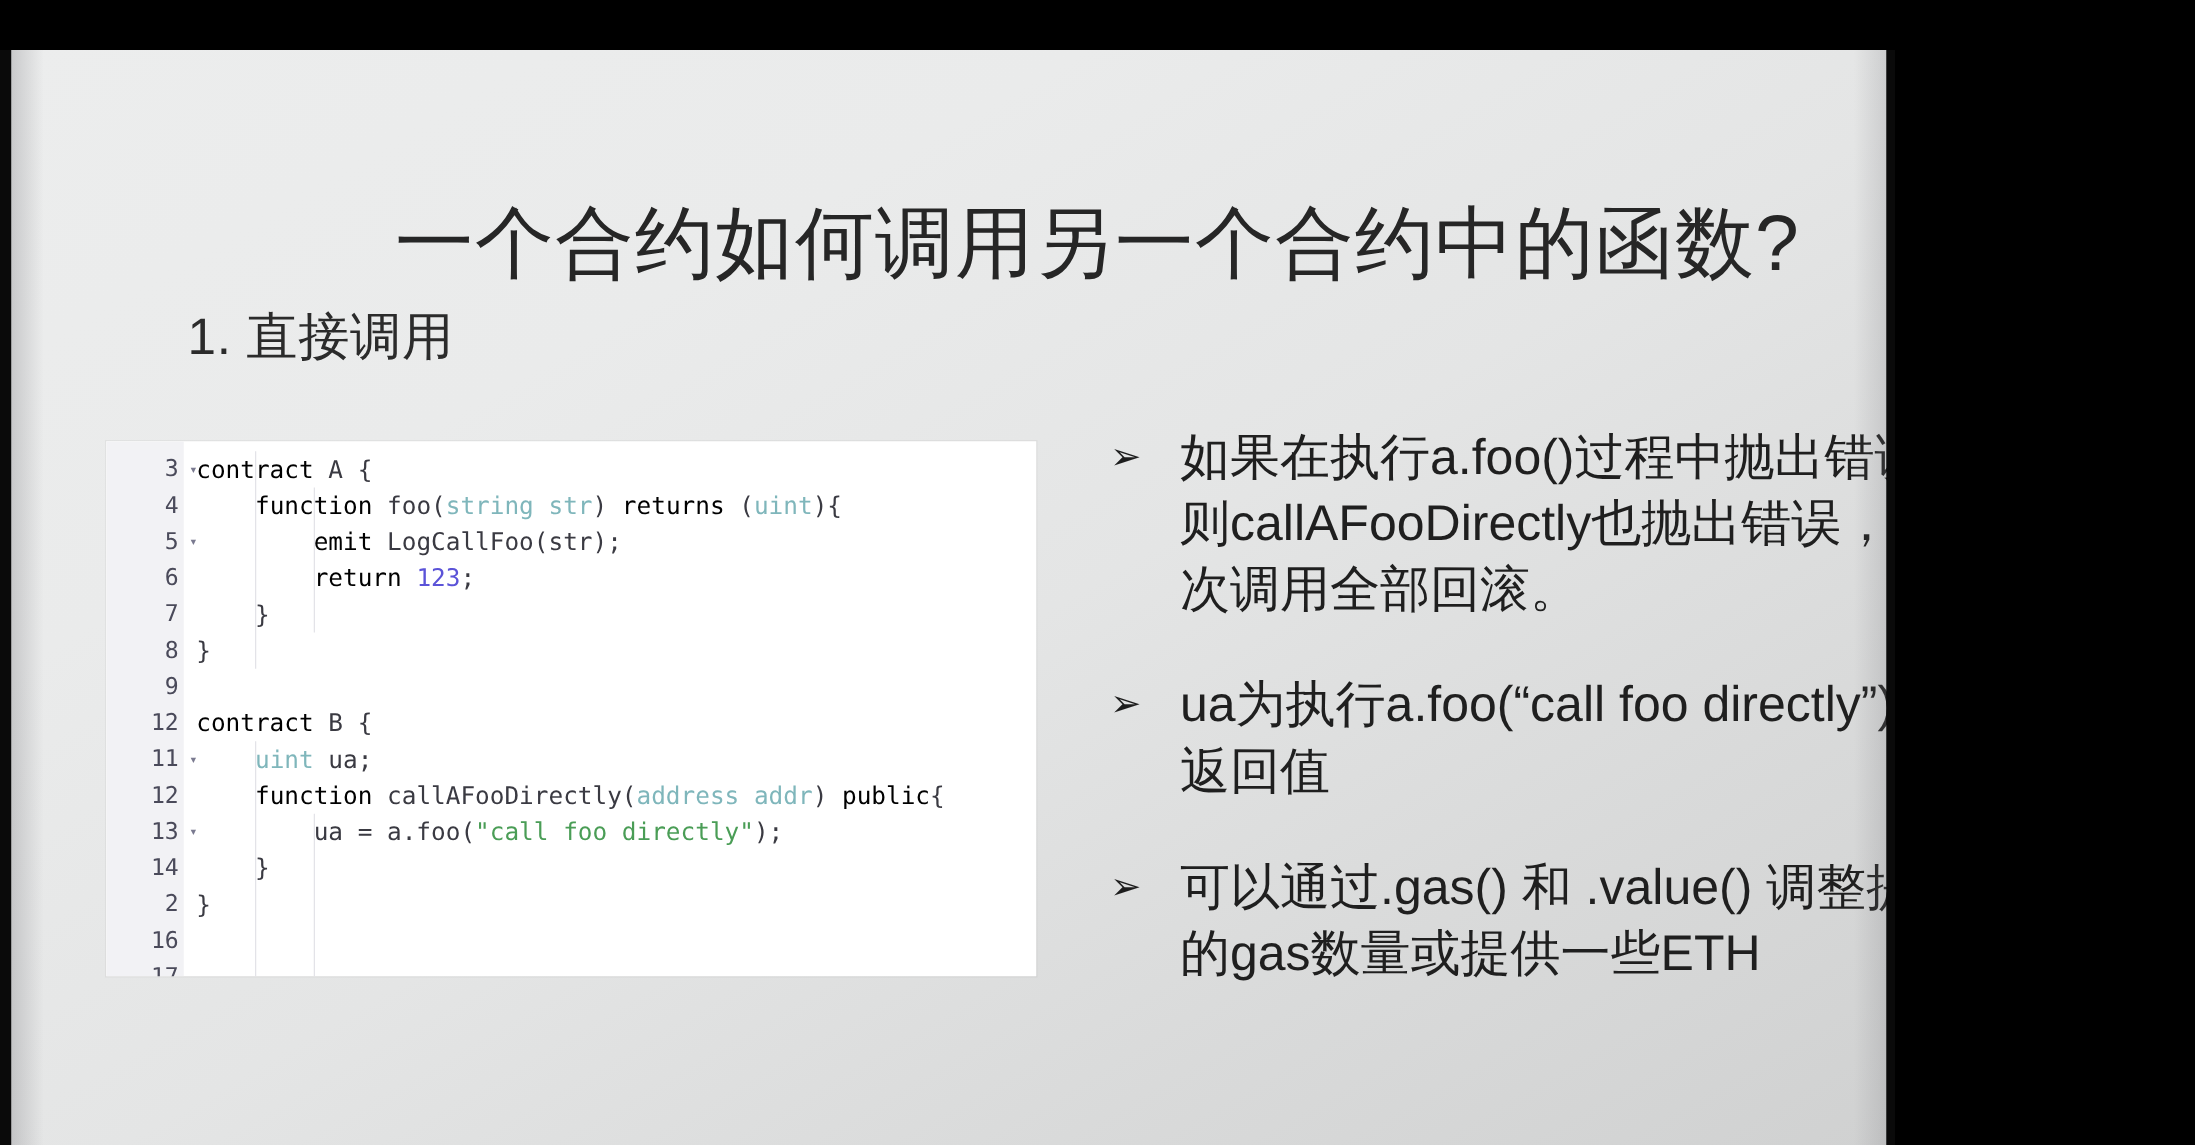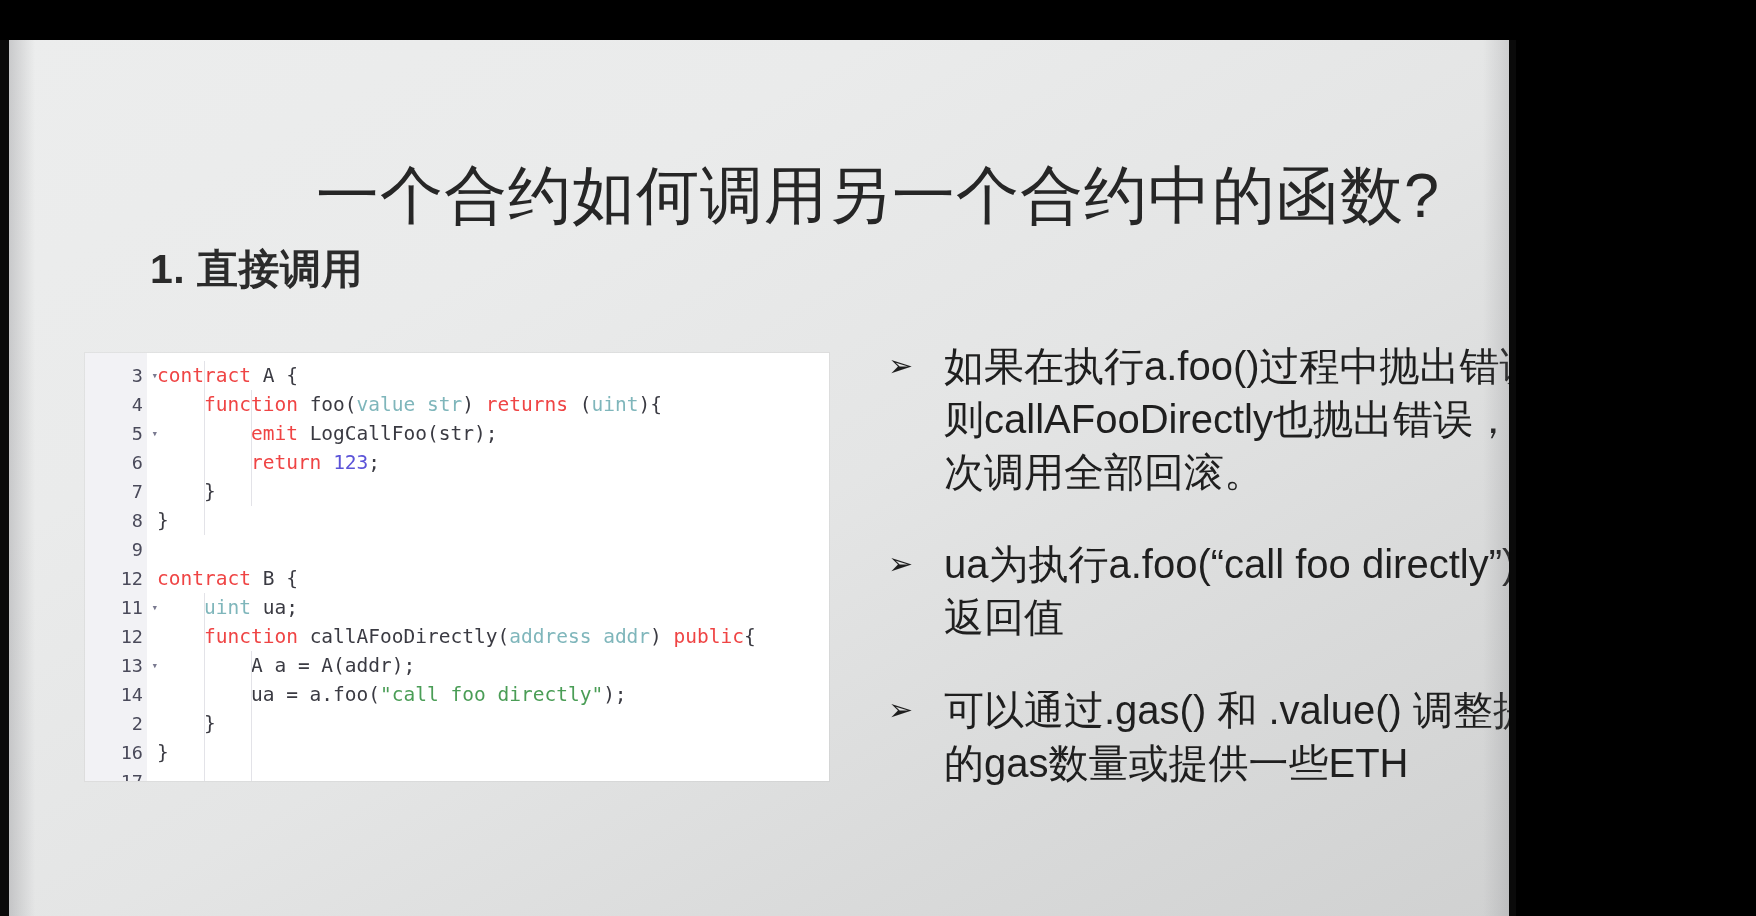--- a/index.html
+++ b/index.html
@@ -65,21 +65,21 @@
     white-space: nowrap;
   }
 
   
   #slide-subtitle {
     position: absolute;
     left: 150px;
     top: 205px;
     font-size: 41px;
     line-height: 1.2;
-    font-weight: 700;
+    font-weight: 400;
     color: #2b2b2b;
     letter-spacing: 0.5px;
   }
 
   
   #code-panel {
     position: absolute;
     left: 85px;
     top: 313px;
     width: 744px;
@@ -123,21 +123,21 @@
     box-sizing: border-box;
     position: relative;
   }
   .code-row {
     height: 29px;
     line-height: 29px;
     white-space: pre;
     color: #3a3a42;
     font-size: 19.5px;
   }
-  .tok-kw   { color: #ef4444; }
+  .tok-kw   { color: #000000; }
   .tok-type { color: #7fb6bb; }
   .tok-num  { color: #5b53d8; }
   .tok-str  { color: #4a9d56; }
   .tok-pln  { color: #3a3a42; }
   .indent-guide {
     position: absolute;
     top: 8px;
     width: 1px;
     background: #e3e3e8;
   }
@@ -198,30 +198,29 @@
         <div class="gutter-row">11<span class="fold">▾</span></div>
         <div class="gutter-row">12</div>
         <div class="gutter-row">13<span class="fold">▾</span></div>
         <div class="gutter-row">14</div>
         <div class="gutter-row">2</div>
         <div class="gutter-row">16</div>
         <div class="gutter-row">17</div>
       </div>
     <div id="code-body">
         <div class="code-row"><span class="tok-kw">contract</span><span class="tok-pln"> A {</span></div>
-        <div class="code-row"><span class="tok-pln">    </span><span class="tok-kw">function</span><span class="tok-pln"> foo(</span><span class="tok-type">value str</span><span class="tok-pln">) </span><span class="tok-kw">returns</span><span class="tok-pln"> (</span><span class="tok-type">uint</span><span class="tok-pln">){</span></div>
+        <div class="code-row"><span class="tok-pln">    </span><span class="tok-kw">function</span><span class="tok-pln"> foo(</span><span class="tok-type">string str</span><span class="tok-pln">) </span><span class="tok-kw">returns</span><span class="tok-pln"> (</span><span class="tok-type">uint</span><span class="tok-pln">){</span></div>
         <div class="code-row"><span class="tok-pln">        </span><span class="tok-kw">emit</span><span class="tok-pln"> LogCallFoo(str);</span></div>
         <div class="code-row"><span class="tok-pln">        </span><span class="tok-kw">return</span><span class="tok-pln"> </span><span class="tok-num">123</span><span class="tok-pln">;</span></div>
         <div class="code-row"><span class="tok-pln">    }</span></div>
         <div class="code-row"><span class="tok-pln">}</span></div>
         <div class="code-row">&nbsp;</div>
         <div class="code-row"><span class="tok-kw">contract</span><span class="tok-pln"> B {</span></div>
         <div class="code-row"><span class="tok-pln">    </span><span class="tok-type">uint</span><span class="tok-pln"> ua;</span></div>
         <div class="code-row"><span class="tok-pln">    </span><span class="tok-kw">function</span><span class="tok-pln"> callAFooDirectly(</span><span class="tok-type">address addr</span><span class="tok-pln">) </span><span class="tok-kw">public</span><span class="tok-pln">{</span></div>
-        <div class="code-row"><span class="tok-pln">        A a = A(addr);</span></div>
         <div class="code-row"><span class="tok-pln">        ua = a.foo(</span><span class="tok-str">"call foo directly"</span><span class="tok-pln">);</span></div>
         <div class="code-row"><span class="tok-pln">    }</span></div>
         <div class="code-row"><span class="tok-pln">}</span></div>
         <div class="indent-guide" style="left: 56.8px; top: 8px; height: 174px;"></div>
         <div class="indent-guide" style="left: 103.6px; top: 37px; height: 116px;"></div>
         <div class="indent-guide" style="left: 56.8px; top: 240px; height: 232px;"></div>
         <div class="indent-guide" style="left: 103.6px; top: 298px; height: 145px;"></div>
       </div>
   </div>
 

